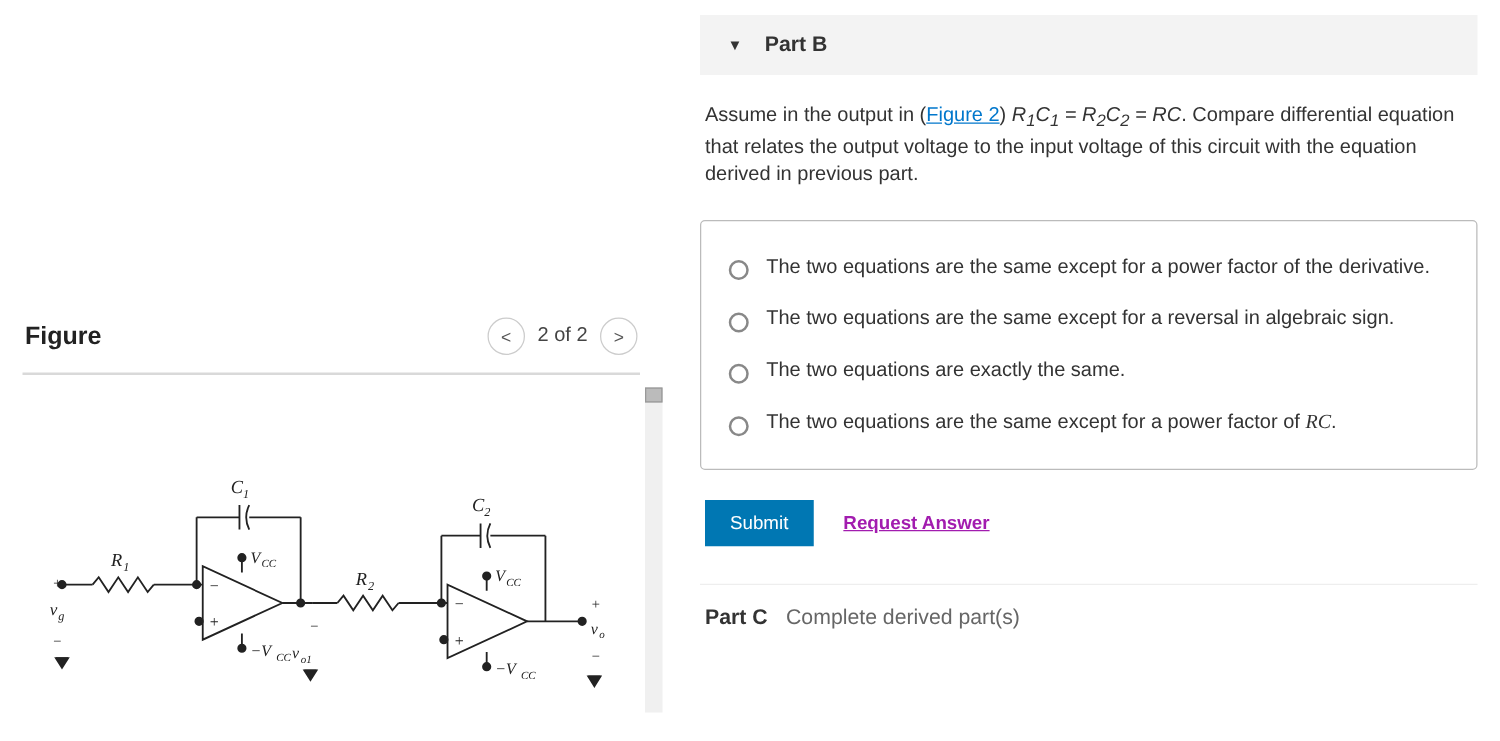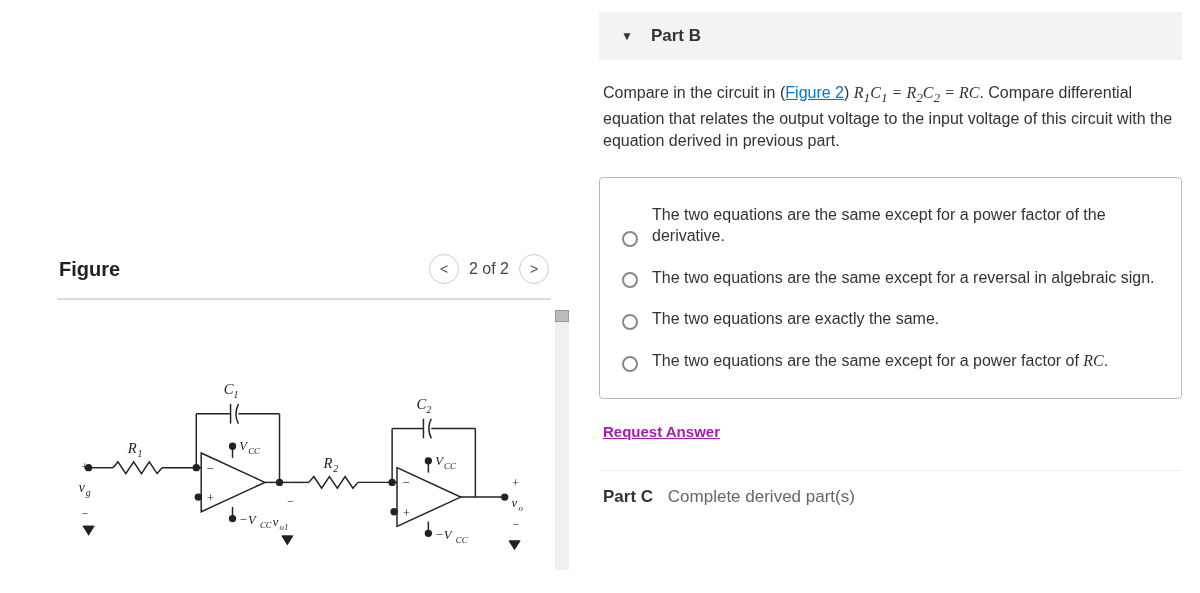--- a/index.html
+++ b/index.html
@@ -10,21 +10,20 @@
       background: #fff;
       width: 1200px;
       height: 593px;
       overflow: hidden;
     }
     .container { display: flex; height: 100%; }
     .left-panel {
       width: 530px;
       padding: 0;
       position: relative;
-      margin-left: 39px;
     }
     .figure-header {
       display: flex;
       align-items: center;
       justify-content: space-between;
       padding: 14px 20px;
       margin-top: 240px;
     }
     .figure-title { font-size: 20px; font-weight: bold; color: #222; }
     .pager {
@@ -83,21 +82,21 @@
       gap: 18px;
     }
     .dropdown-icon { font-size: 12px; }
     .prompt {
       font-size: 16px;
       line-height: 1.4;
       color: #333;
       margin-bottom: 24px;
       padding: 0 4px;
     }
-    .prompt .eq { font-style: italic; font-family: Liberation Serif, serif; }
+    .prompt .eq { font-style: italic; font-family: Liberation Sans, sans-serif; }
     .figure-link { color: #0077cc; text-decoration: underline; cursor: pointer; }
     .options-box {
       border: 1px solid #bbb;
       border-radius: 4px;
       padding: 16px 18px;
       margin-bottom: 24px;
     }
     .option-row {
       display: flex;
       align-items: flex-end;
@@ -263,21 +262,21 @@
     </div>
   </div>
 
   <div class="right-panel">
     <div class="part-header">
       <span class="dropdown-icon">▼</span>
       <span>Part B</span>
     </div>
 
     <div class="prompt">
-      <span>Compare in the circuit in (</span><span class="figure-link">Figure 2</span><span>) </span><span class="eq"><i>R</i><sub>1</sub><i>C</i><sub>1</sub> = <i>R</i><sub>2</sub><i>C</i><sub>2</sub> = <i>RC</i></span><span>. Compare differential equation that relates the output voltage to the input voltage of this circuit with the equation derived in previous part.</span>
+      <span>Assume in the output in (</span><span class="figure-link">Figure 2</span><span>) </span><span class="eq"><i>R</i><sub>1</sub><i>C</i><sub>1</sub> = <i>R</i><sub>2</sub><i>C</i><sub>2</sub> = <i>RC</i></span><span>. Compare differential equation that relates the output voltage to the input voltage of this circuit with the equation derived in previous part.</span>
     </div>
 
     <div class="options-box">
       <div class="option-row">
         <div class="radio"></div>
         <div class="option-text">The two equations are the same except for a power factor of the derivative.</div>
       </div>
       <div class="option-row">
         <div class="radio"></div>
         <div class="option-text">The two equations are the same except for a reversal in algebraic sign.</div>
@@ -286,20 +285,21 @@
         <div class="radio"></div>
         <div class="option-text">The two equations are exactly the same.</div>
       </div>
       <div class="option-row">
         <div class="radio"></div>
         <div class="option-text">The two equations are the same except for a power factor of <span class="eq">RC</span>.</div>
       </div>
     </div>
 
     <div class="actions">
+      <button class="submit-btn">Submit</button>
       <span class="request-link">Request Answer</span>
     </div>
 
     <div class="part-c">
       <span class="label">Part C</span>
       <span>Complete derived part(s)</span>
     </div>
   </div>
 </div>
 

